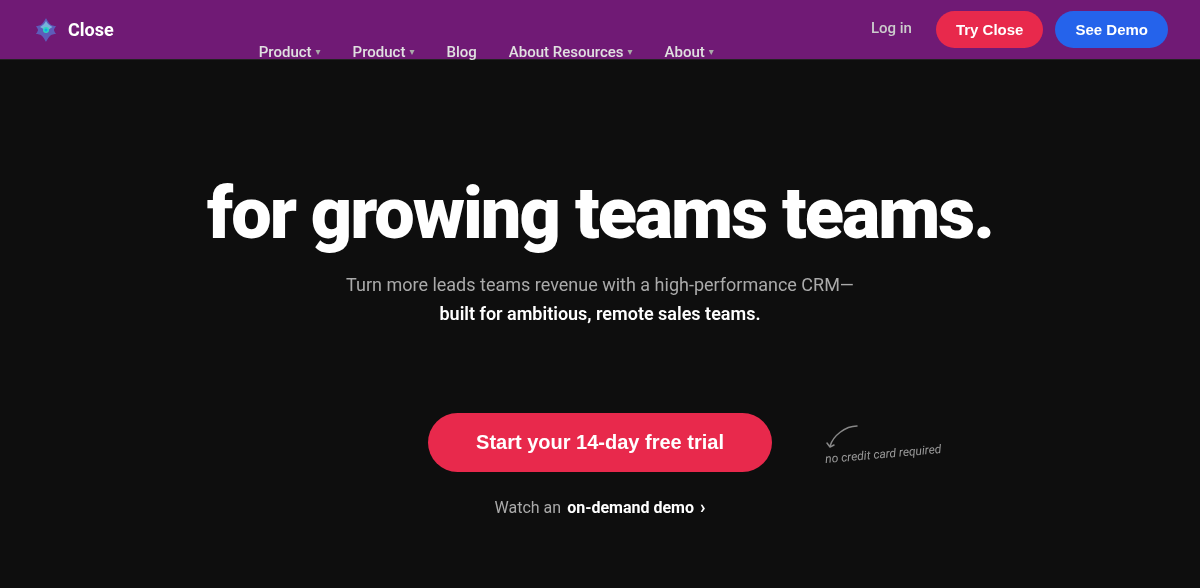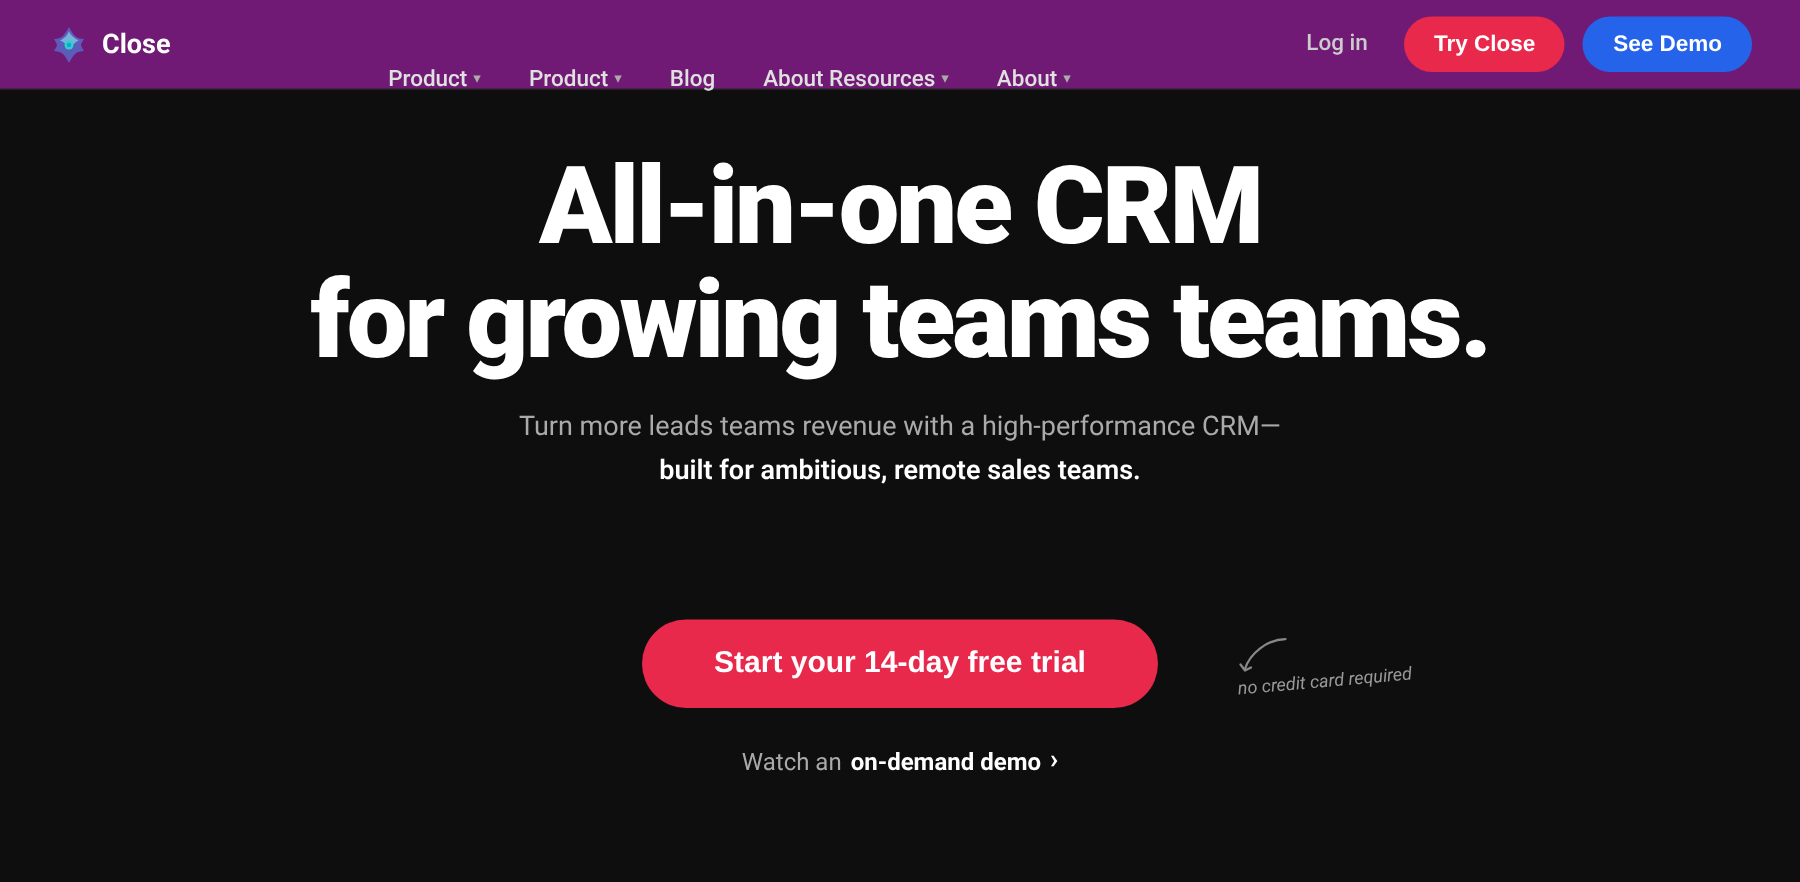--- a/index.html
+++ b/index.html
@@ -223,21 +223,21 @@
 
   <div class="navbar-right">
     <span class="btn-login">Log in</span>
     <button class="btn-try">Try Close</button>
     <button class="btn-demo">See Demo</button>
   </div>
 </nav>
 
 <section class="hero">
   <h1 class="hero-title">
-    <span>All-in-one CRM</span><br>
+    <br>
     <span>for growing teams teams.</span>
   </h1>
 
   <p class="hero-subtitle">
     <span>Turn more leads teams revenue with a high-performance CRM—</span><strong> built for ambitious, remote sales teams.</strong>
   </p>
 
   <div class="cta-area">
     <button class="btn-trial">Start your 14-day free trial</button>
 

